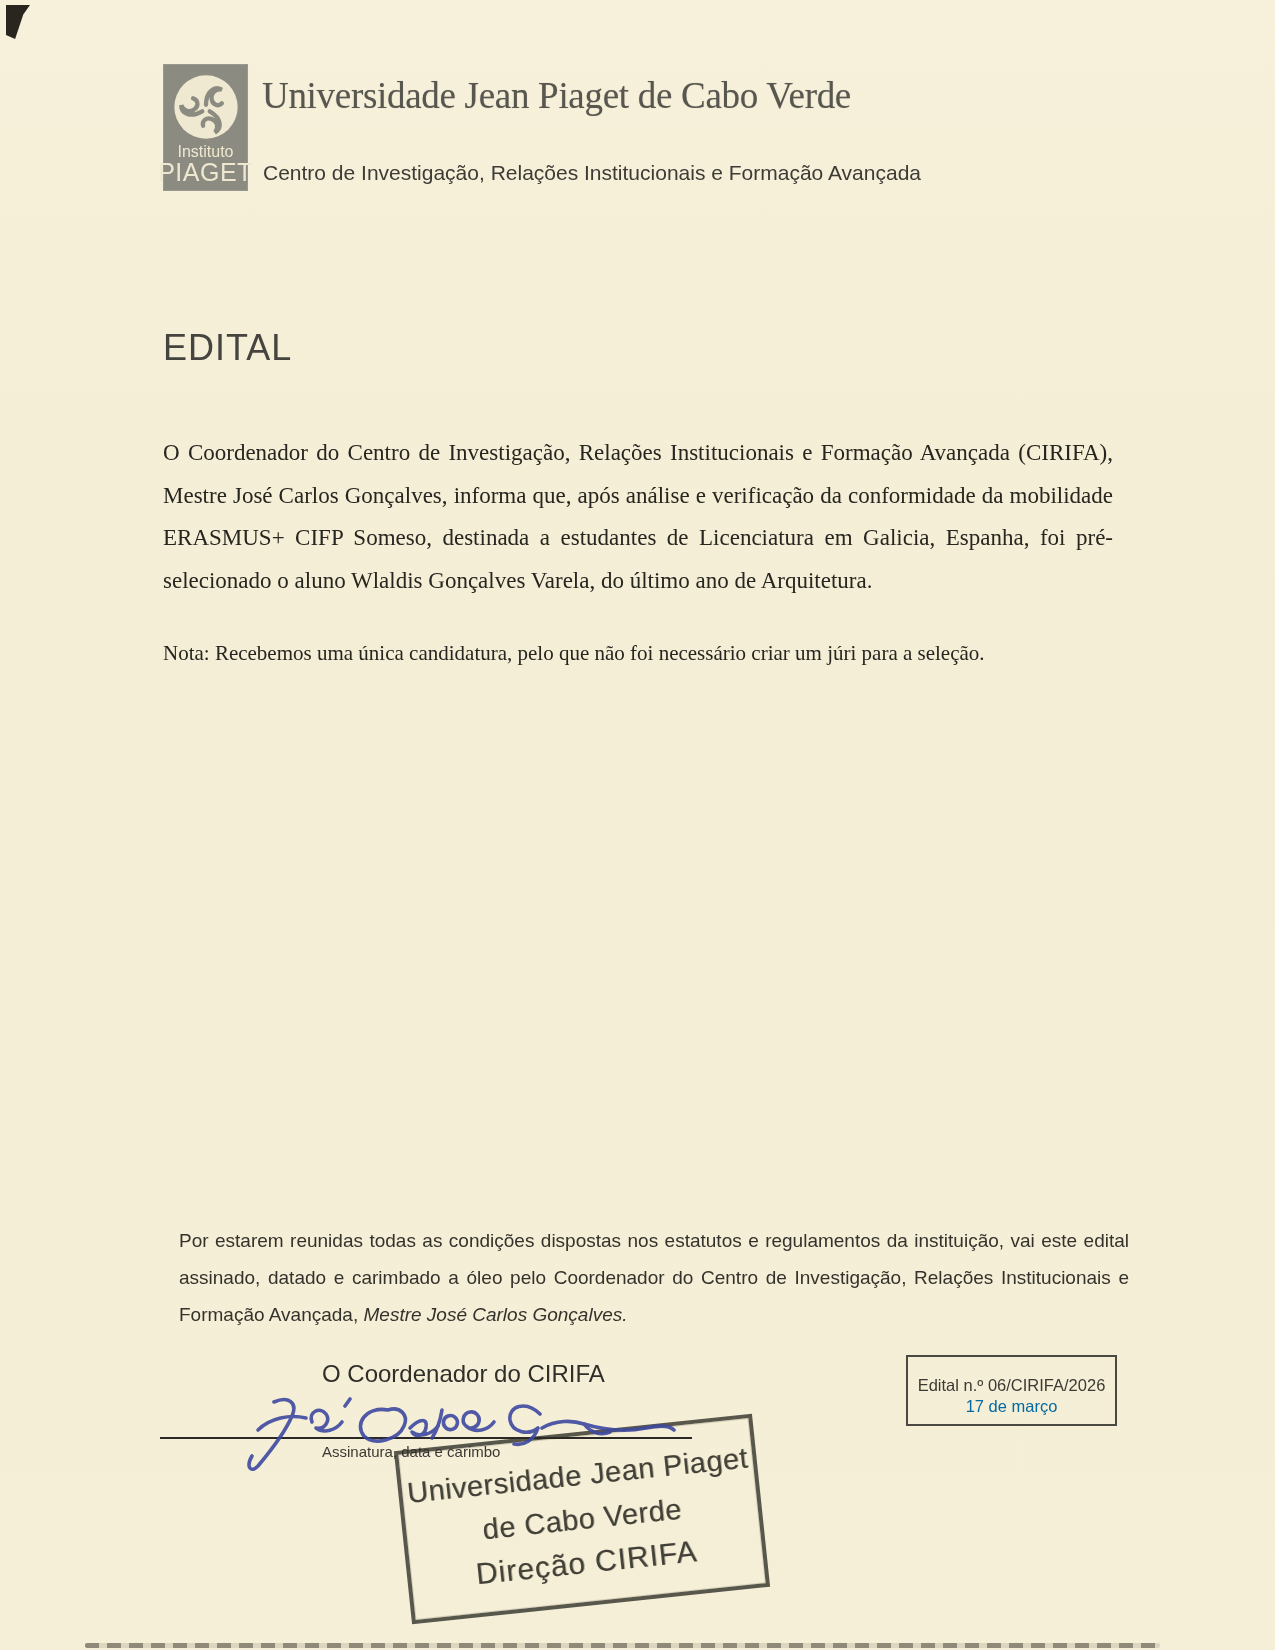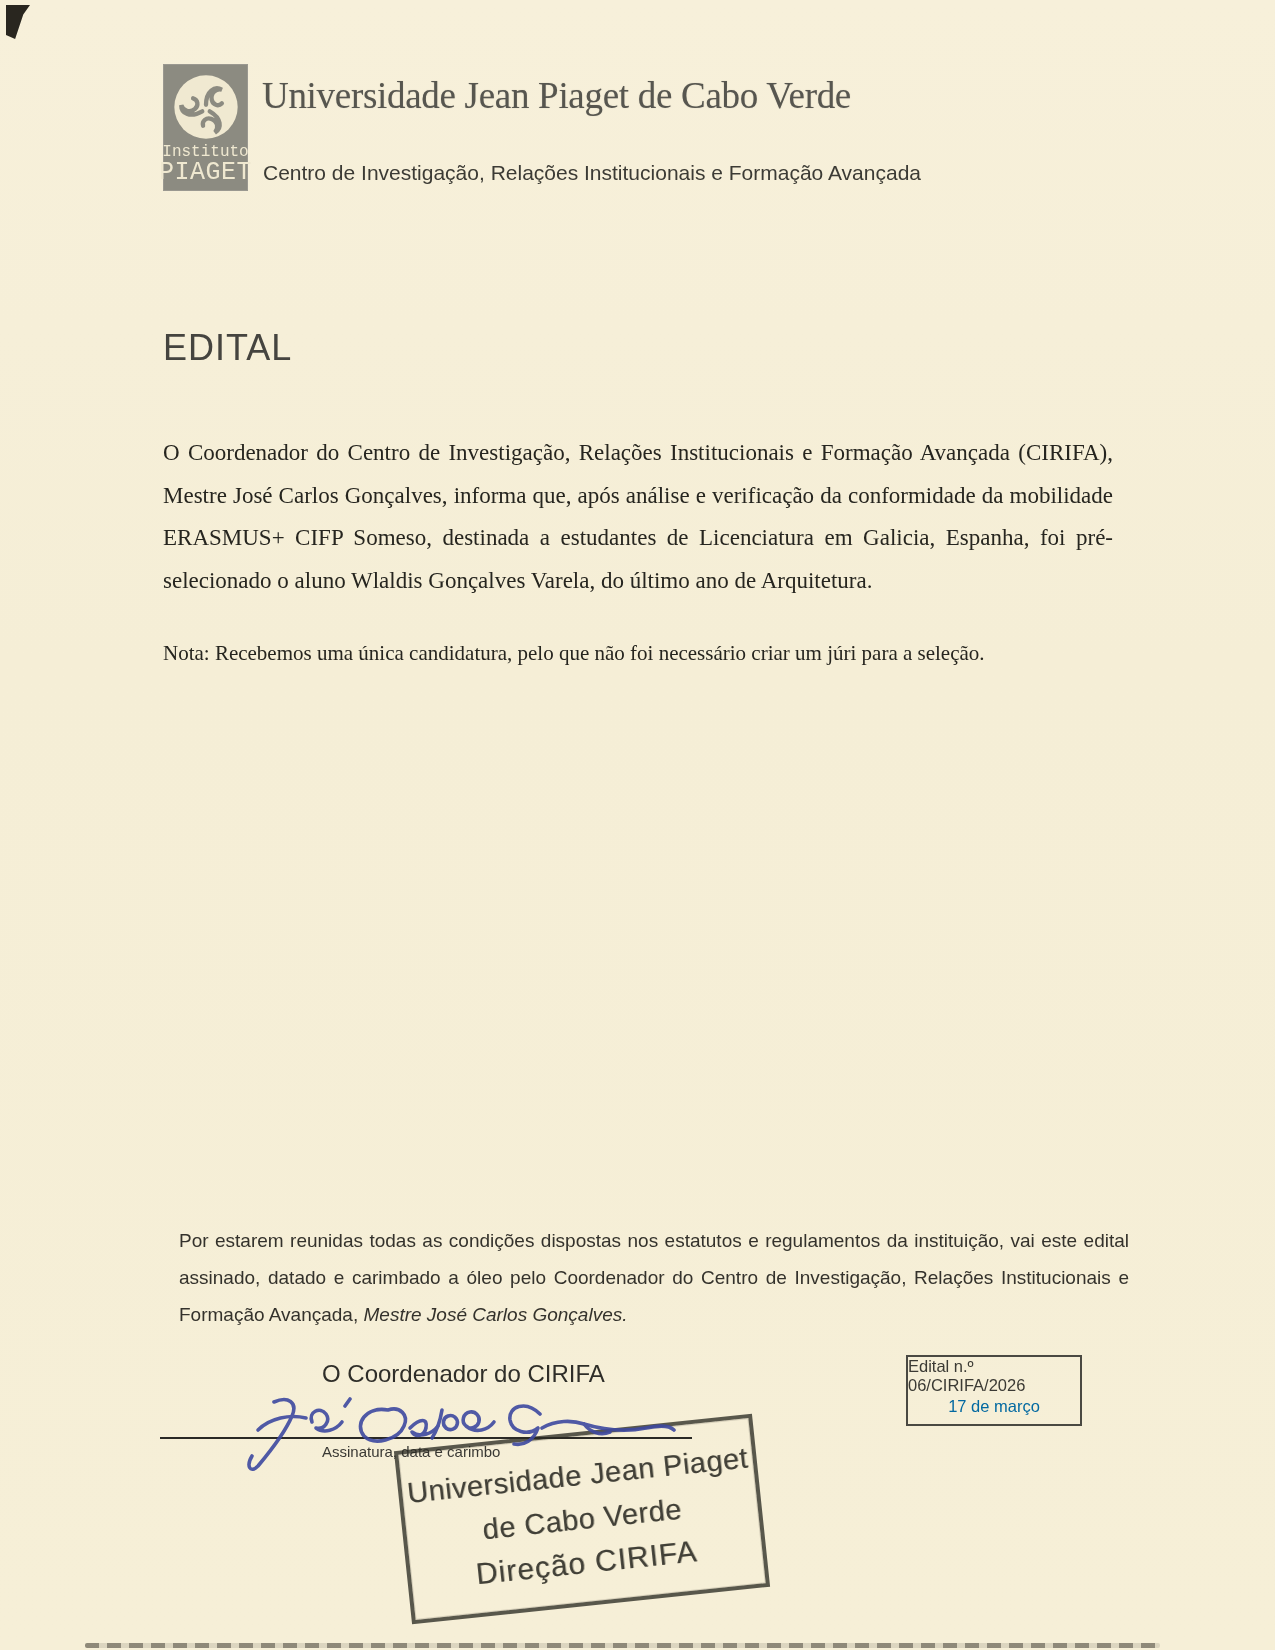--- a/index.html
+++ b/index.html
@@ -13,21 +13,21 @@
 
   
   .corner-mark{left:6px;top:5px;width:24px;height:34px;background:#17150f;
     clip-path:polygon(0 0,100% 0,72% 28%,38% 100%,0 88%);opacity:.92;}
   .bottom-bar{left:85px;bottom:2px;width:1075px;height:5px;
     background:repeating-linear-gradient(90deg,#3a362c 0 14px,rgba(58,54,44,.25) 14px 22px);
     opacity:.55;border-radius:2px;}
 
   
   .logo{left:163px;top:64px;width:85px;height:127px;background:#8c8b81;
-    display:flex;flex-direction:column;align-items:center;box-shadow:0 0 0 1px #9a9890 inset;font-family:Liberation Mono, monospace;}
+    display:flex;flex-direction:column;align-items:center;box-shadow:0 0 0 1px #9a9890 inset;}
   .logo svg{margin-top:7px;}
   .logo-text{color:#efe8d0;text-align:center;line-height:1.02;margin-top:1px;}
   .logo-line1{font-size:16px;display:block;}
   .logo-line2{font-size:25px;display:block;letter-spacing:.5px;}
   .uni-title{left:262px;top:74px;font-size:37px;color:#57564f;letter-spacing:-.3px;
     text-shadow:0 0 1px rgba(87,86,79,.35);white-space:nowrap;font-family:Liberation Serif, serif;}
   .uni-subtitle{left:263px;top:161px;font-size:21px;color:#3c3b35;white-space:nowrap;}
 
   
   .edital-heading{left:163px;top:327px;font-size:36px;color:#45443f;letter-spacing:1px;}
@@ -43,21 +43,21 @@
     color:#34322c;text-align:justify;margin-left:16px;}
   .closing-par .ital{font-style:italic;}
 
   
   .coord-line{left:322px;top:1360px;font-size:24px;color:#2f2e29;}
   .sig-rule{left:160px;top:1437px;width:532px;height:2px;background:#2a2925;}
   .sig-caption{left:322px;top:1443px;font-size:15px;color:#3a3934;}
   .sig-svg{left:228px;top:1388px;z-index:5;}
 
   
-  .edital-box{left:906px;top:1355px;width:176px;height:71px;border:2px solid #4a4942;
+  .edital-box{left:906px;top:1355px;width:211px;height:71px;border:2px solid #4a4942;
     display:flex;flex-direction:column;align-items:center;justify-content:flex-end;
     padding-bottom:8px;box-sizing:border-box;background:rgba(246,239,216,.3);}
   .edital-box .l1{font-size:16.5px;color:#3b3a34;}
   .edital-box .l2{font-size:16.5px;color:#0369a1;margin-top:2px;}
 
   
   .footer{left:163px;top:1524px;width:1000px;color:#6e6a5c;font-size:16.5px;line-height:30px;z-index:1;}
   .footer .fline{text-decoration:underline;text-underline-offset:3px;
     text-decoration-color:rgba(110,106,92,.8);white-space:nowrap;display:block;}
 

